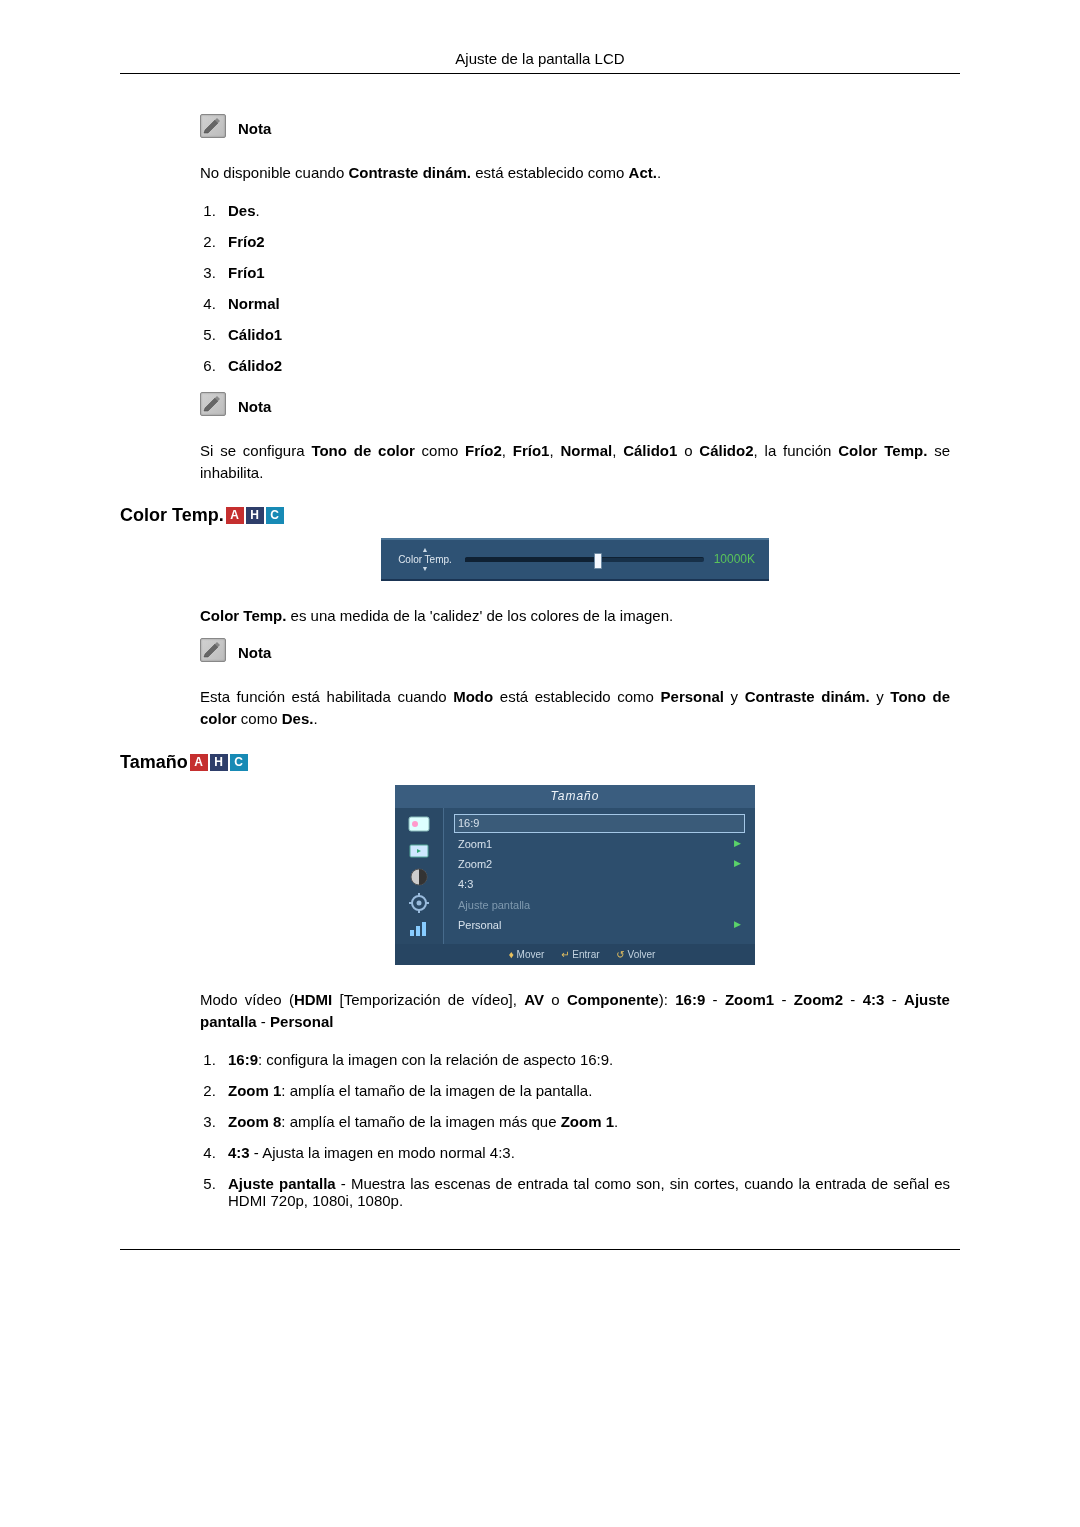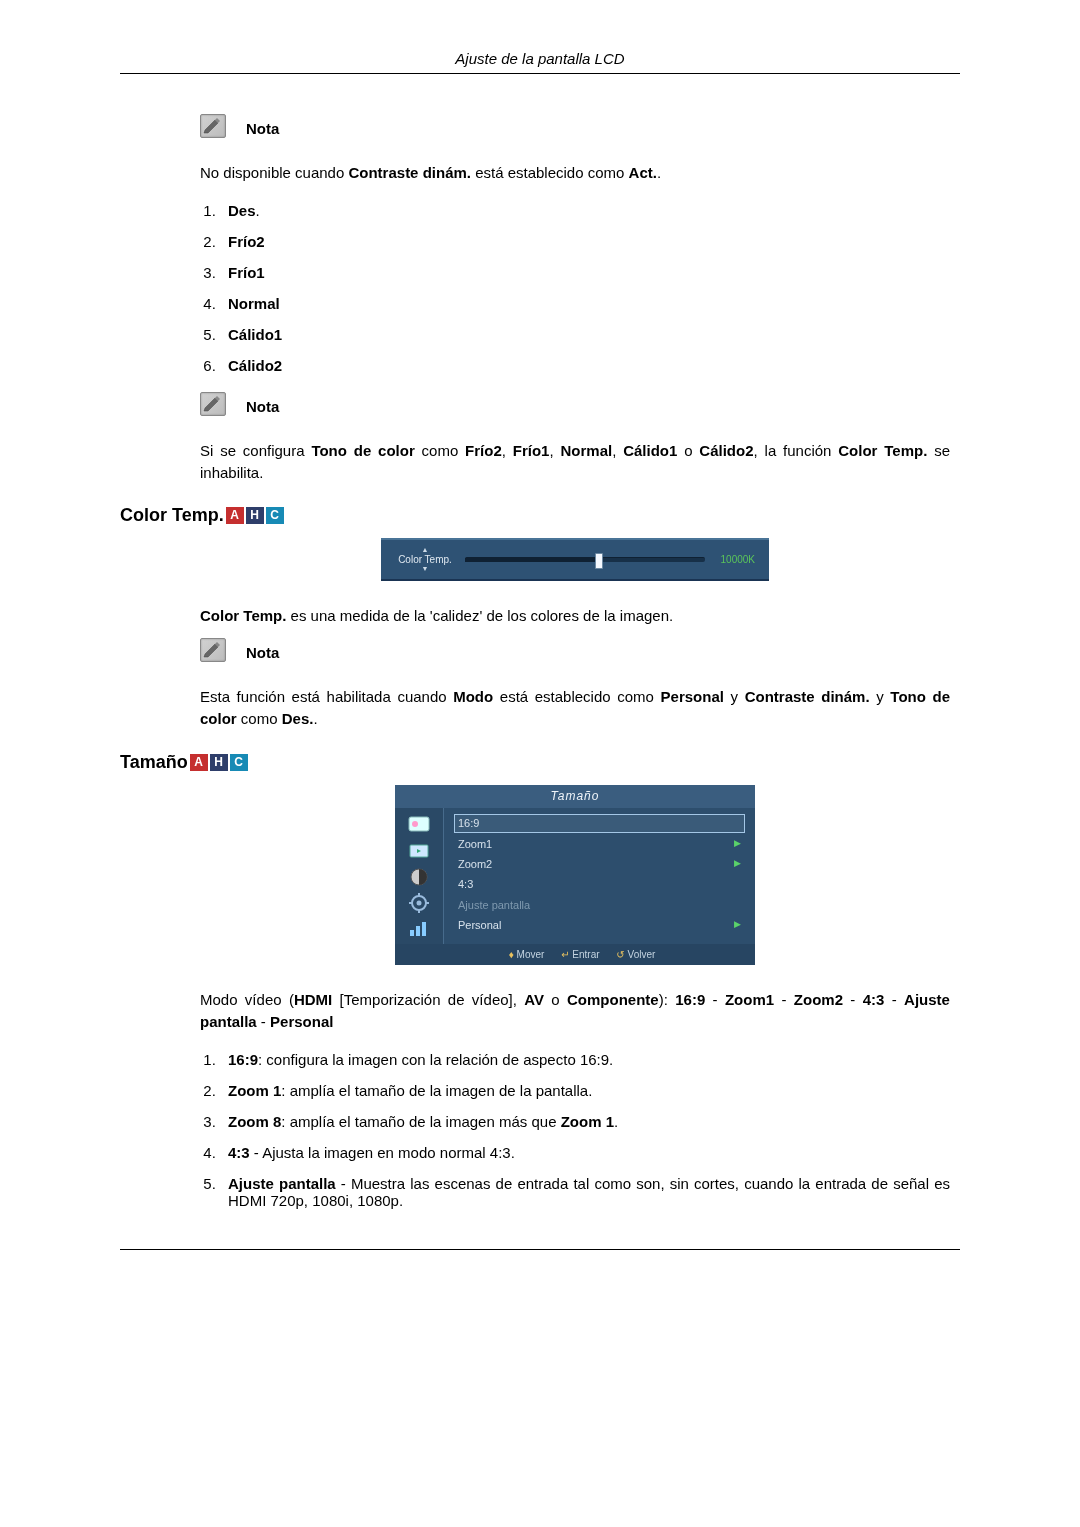--- a/index.html
+++ b/index.html
@@ -14,30 +14,29 @@
     width: 840px;
     margin: 0 auto;
     padding: 50px 0 60px;
   }
   .header-title {
     text-align: center;
     font-size: 15px;
     padding-bottom: 6px;
     border-bottom: 1px solid #000;
     margin-bottom: 40px;
-    font-style: italic;
   }
   .content {
     padding-left: 80px;
     padding-right: 10px;
   }
   .nota-row {
     display: flex;
     align-items: flex-end;
-    gap: 20px;
+    gap: 12px;
     margin: 10px 0 12px;
   }
   .nota-icon {
     width: 24px;
     height: 22px;
     border: 1px solid #888;
     background: linear-gradient(135deg, #d2d2d2 0%, #bcbcbc 100%);
     position: relative;
     border-radius: 2px;
     box-shadow: inset 0 0 2px rgba(0,0,0,0.3);
@@ -131,23 +130,23 @@
     top: -5px;
     left: 54%;
     width: 6px;
     height: 14px;
     background: #f5f9ff;
     border: 1px solid #6d8aa3;
     border-radius: 1px;
   }
   .slider-val {
     color: #5ac35a;
-    font-size: 10px;
+    font-size: 12px;
     min-width: 40px;
-    text-align: right;
+    text-align: left;
   }
 
   
   .osd {
     width: 360px;
     margin: 10px auto 24px;
     background: #2d4e6d;
     font-size: 11px;
     color: #d6e1eb;
     line-height: 1.3;

